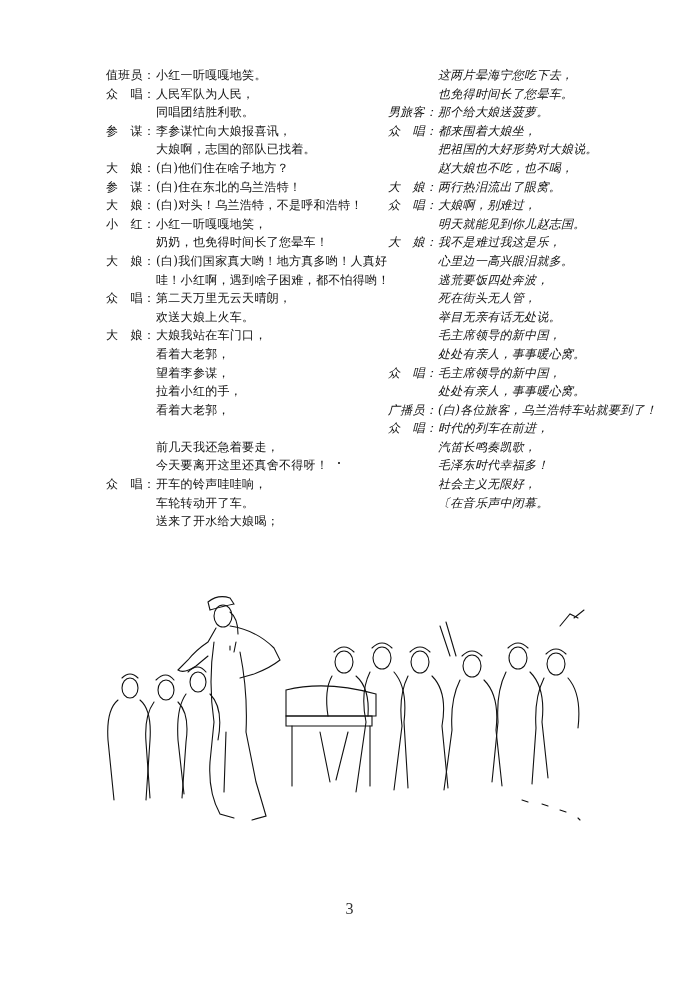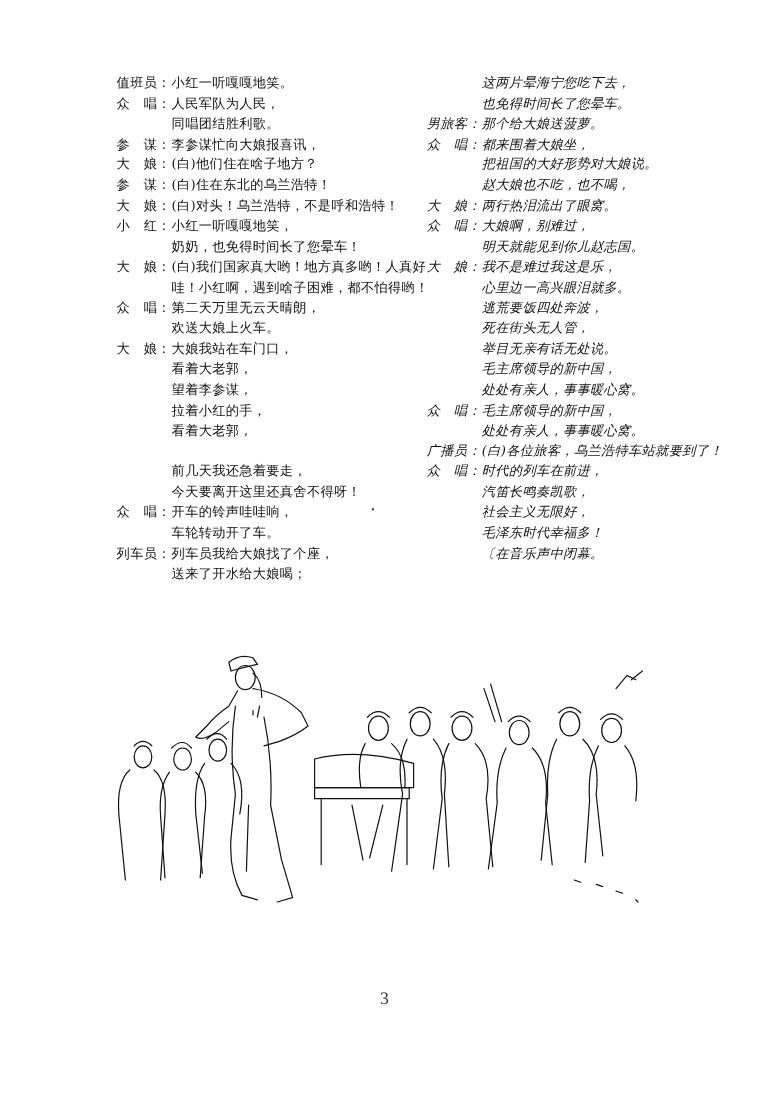--- a/index.html
+++ b/index.html
@@ -29,20 +29,24 @@
     </div>
     <div class="line">
       <span class="speaker"></span>
       <span class="text">同唱团结胜利歌。</span>
     </div>
     <div class="line">
       <span class="speaker">参　谋：</span>
       <span class="text">李参谋忙向大娘报喜讯，</span>
     </div>
     <div class="line">
+      <span class="speaker"></span>
+      <span class="text">大娘啊，志国的部队已找着。</span>
+    </div>
+    <div class="line">
       <span class="speaker">大　娘：</span>
       <span class="text">(白)他们住在啥子地方？</span>
     </div>
     <div class="line">
       <span class="speaker">参　谋：</span>
       <span class="text">(白)住在东北的乌兰浩特！</span>
     </div>
     <div class="line">
       <span class="speaker">大　娘：</span>
       <span class="text">(白)对头！乌兰浩特，不是呼和浩特！</span>
@@ -104,24 +108,20 @@
     </div>
     <div class="line">
       <span class="speaker">众　唱：</span>
       <span class="text">开车的铃声哇哇响，</span>
     </div>
     <div class="line">
       <span class="speaker"></span>
       <span class="text">车轮转动开了车。</span>
     </div>
     <div class="line">
-      <span class="speaker">列车员：</span>
-      <span class="text">列车员我给大娘找了个座，</span>
-    </div>
-    <div class="line">
       <span class="speaker"></span>
       <span class="text">送来了开水给大娘喝；</span>
     </div>
   </div>
 <div class="col col-right" id="rightCol">
     <div class="line">
       <span class="speaker"></span>
       <span class="text">这两片晕海宁您吃下去，</span>
     </div>
     <div class="line">
@@ -199,25 +199,25 @@
     <div class="line">
       <span class="speaker">众　唱：</span>
       <span class="text">时代的列车在前进，</span>
     </div>
     <div class="line">
       <span class="speaker"></span>
       <span class="text">汽笛长鸣奏凯歌，</span>
     </div>
     <div class="line">
       <span class="speaker"></span>
+      <span class="text">毛泽东时代幸福多！</span>
+    </div>
+    <div class="line">
+      <span class="speaker"></span>
       <span class="text">社会主义无限好，</span>
-    </div>
-    <div class="line">
-      <span class="speaker"></span>
-      <span class="text">毛泽东时代幸福多！</span>
     </div>
     <div class="line">
       <span class="speaker"></span>
       <span class="text">〔在音乐声中闭幕。</span>
     </div>
   </div>
 
 <div class="stray-dot"></div>
 
 <svg class="illustration" viewBox="0 0 540 250" fill="none" stroke="#111" stroke-width="1.1" stroke-linecap="round">

